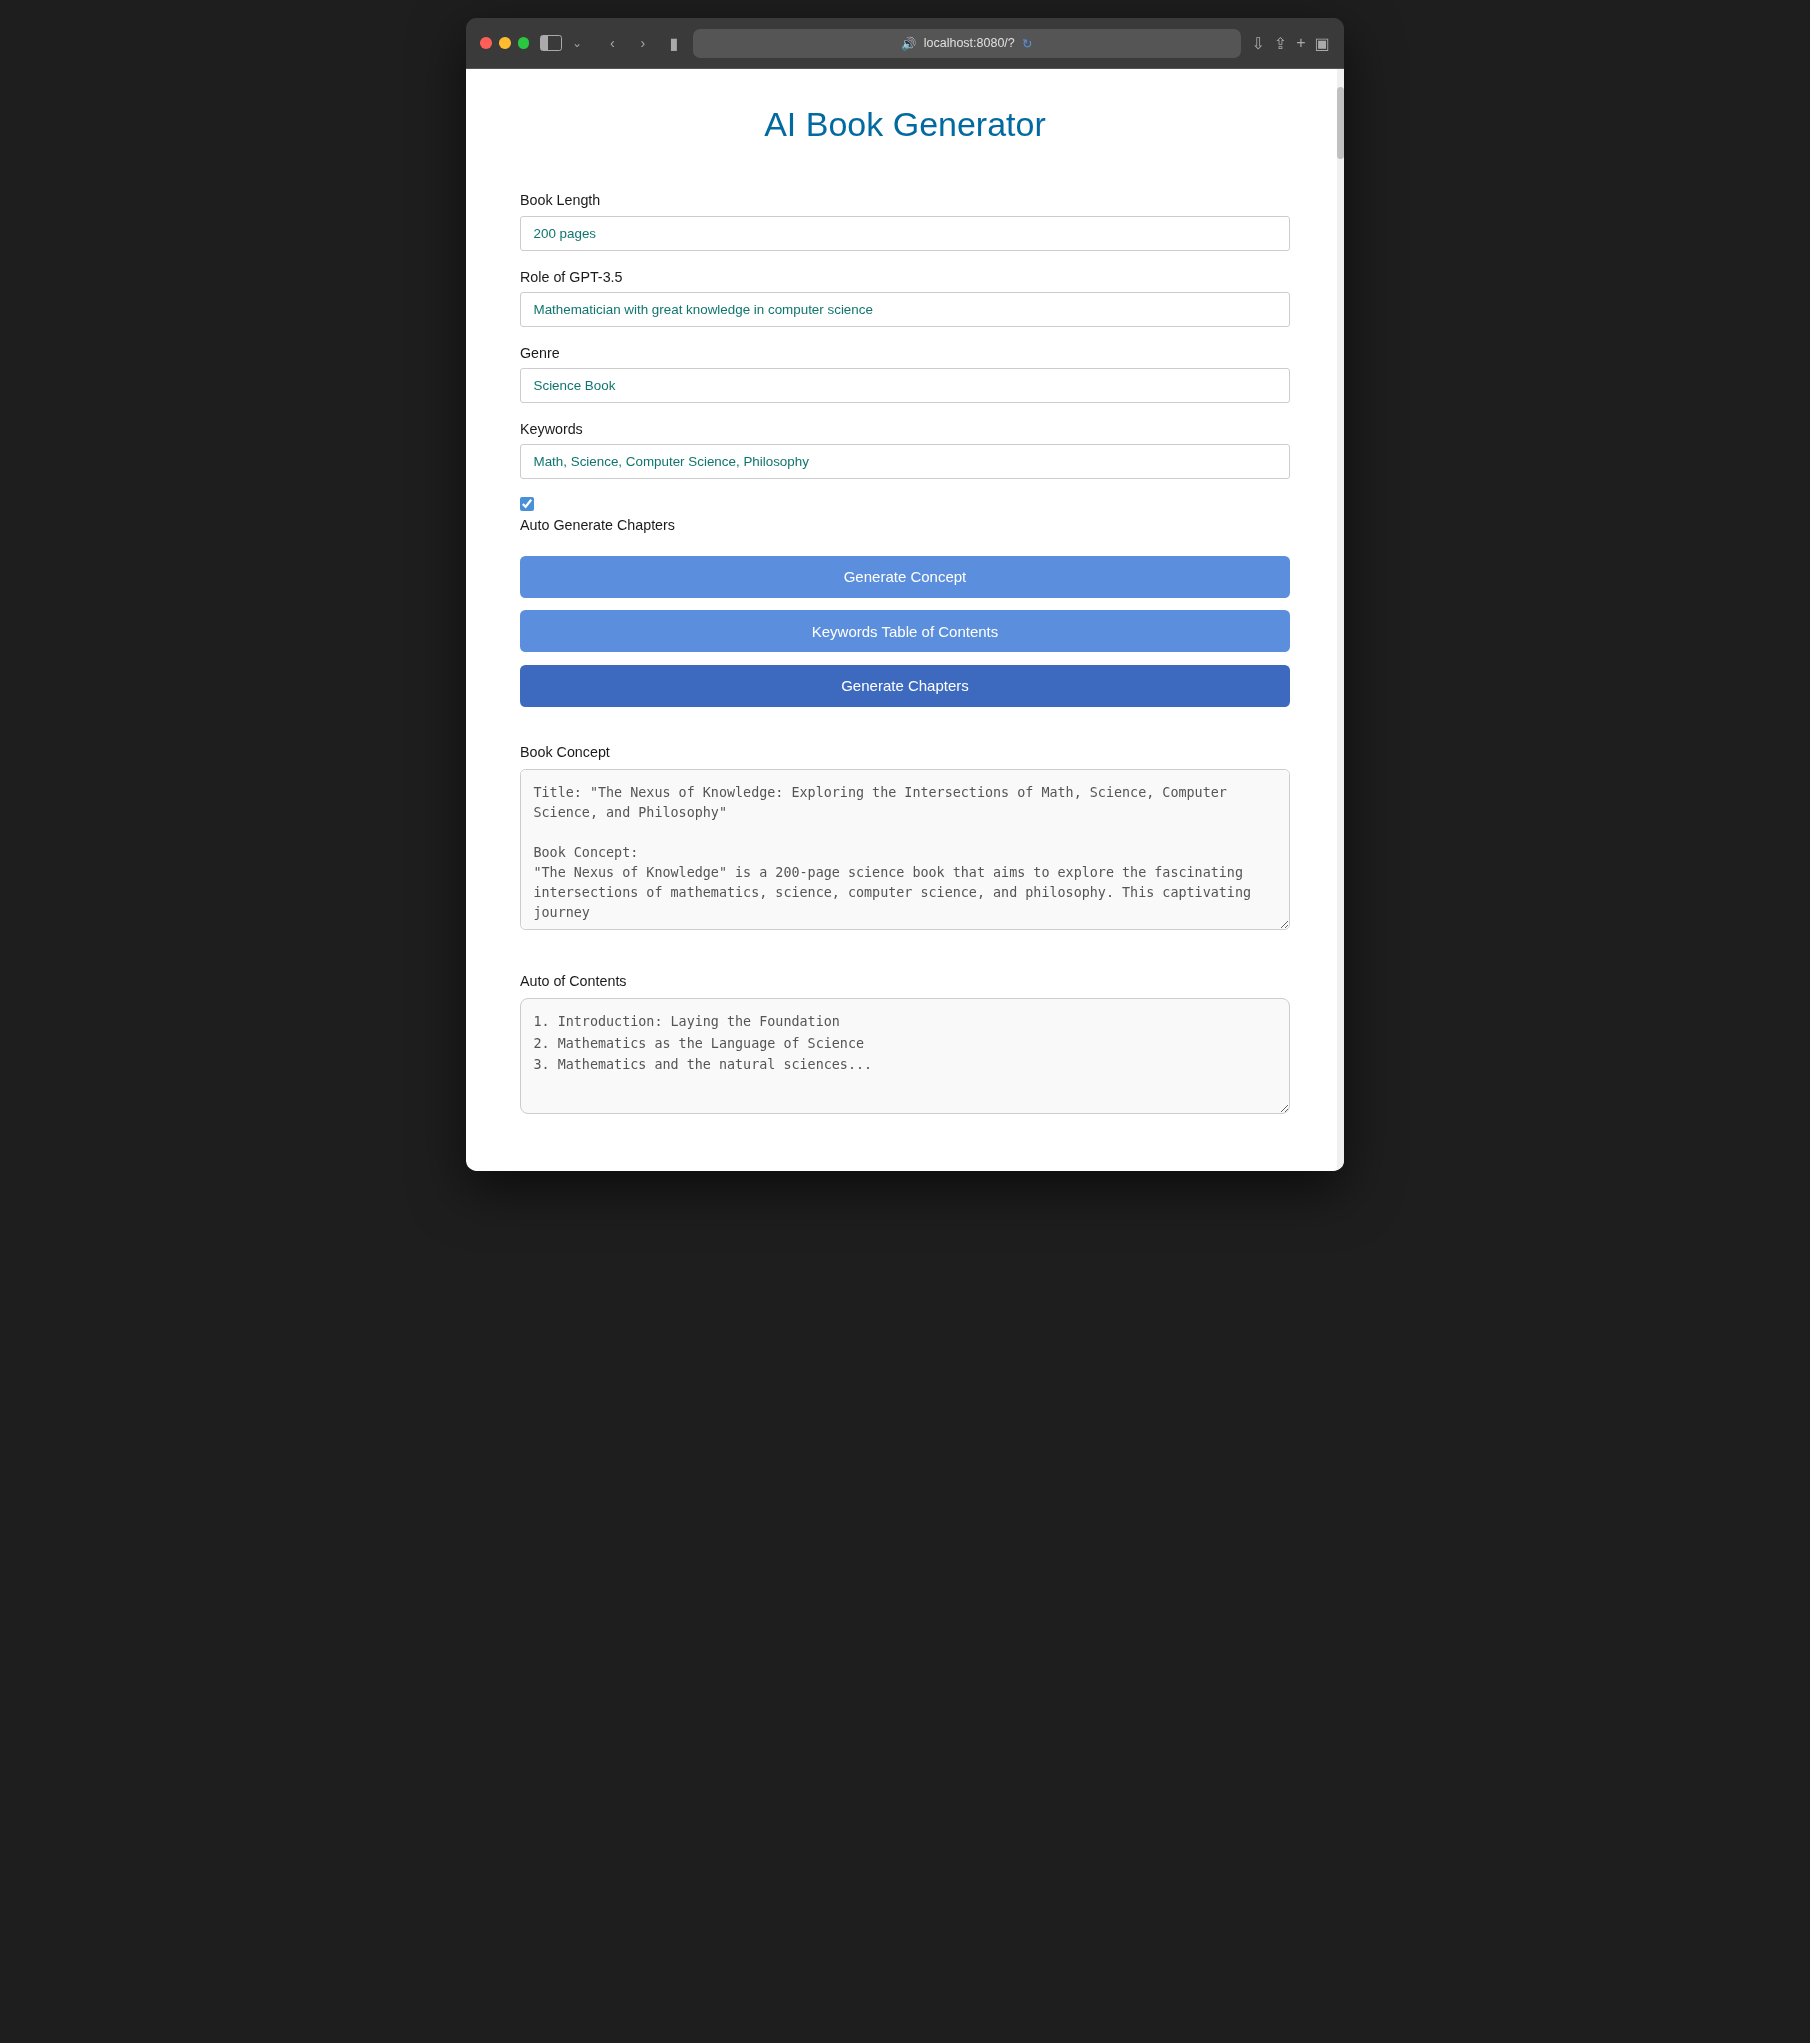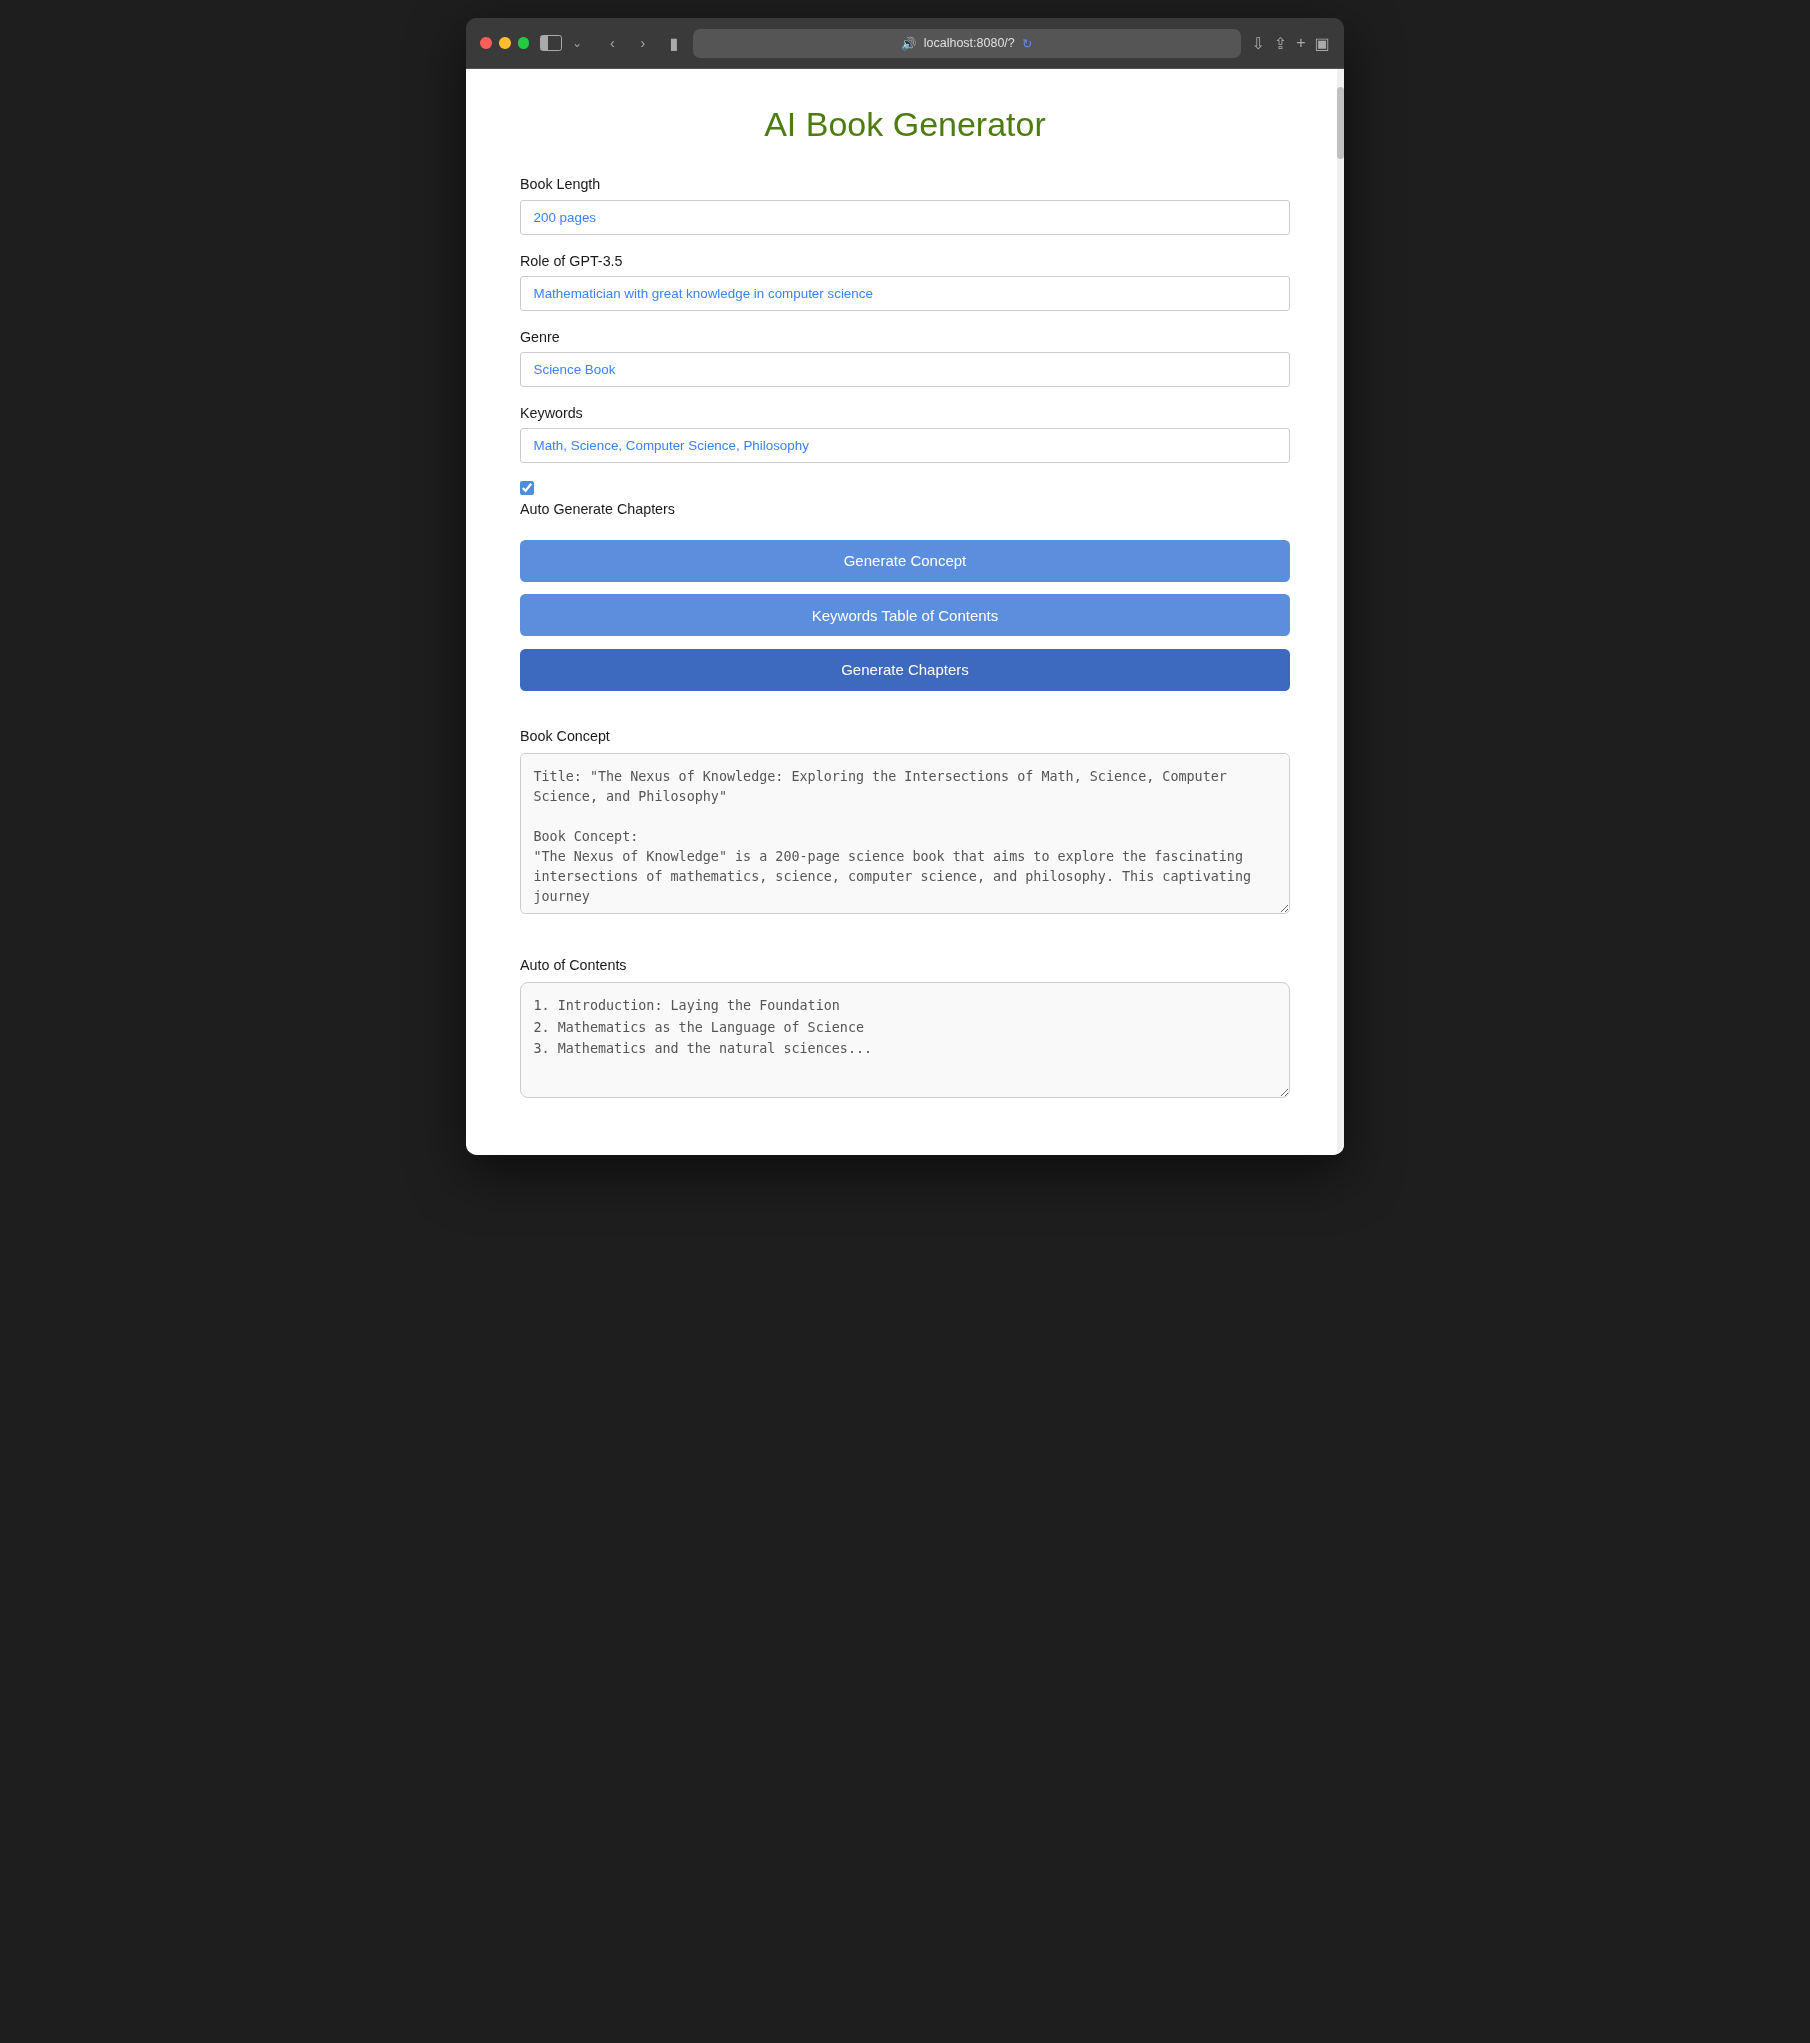--- a/index.html
+++ b/index.html
@@ -136,43 +136,43 @@
       width: 7.2px;
       height: 72px;
       background: #c0c0c0;
       border-radius: 3.6px;
     }
 
     .page-title {
       font-size: 34px;
       font-weight: 400;
       text-align: center;
-      color: #4d7c0f;
-      margin-bottom: 32px;
+      color: #0369a1;
+      margin-bottom: 48px;
     }
 
     .form-group {
       margin-bottom: 18px;
     }
 
     .form-label {
       display: block;
       font-size: 14.3px;
       color: #1a1a1a;
       margin-bottom: 7.2px;
       font-weight: 400;
     }
 
     .form-input {
       width: 100%;
       padding: 9px 12.5px;
       border: 0.9px solid #ccc;
       border-radius: 3px;
       font-size: 13.4px;
-      color: #3b82f6;
+      color: #0f766e;
       background: #fff;
       outline: none;
     }
 
     .checkbox-group {
       display: flex;
       align-items: flex-start;
       flex-direction: column;
       margin-bottom: 23px;
       gap: 5.4px;

